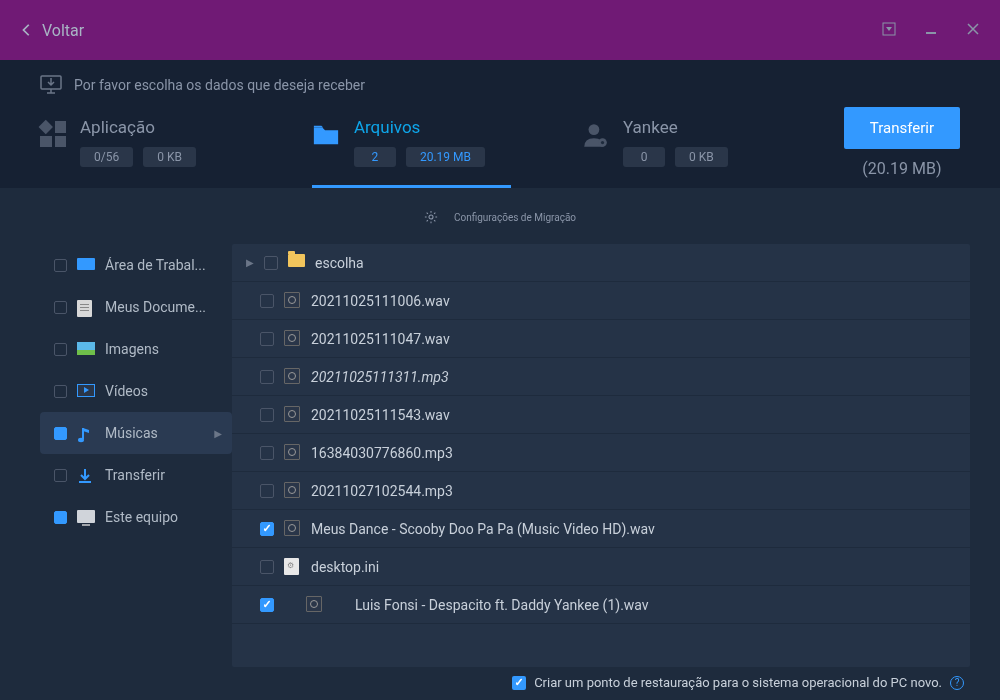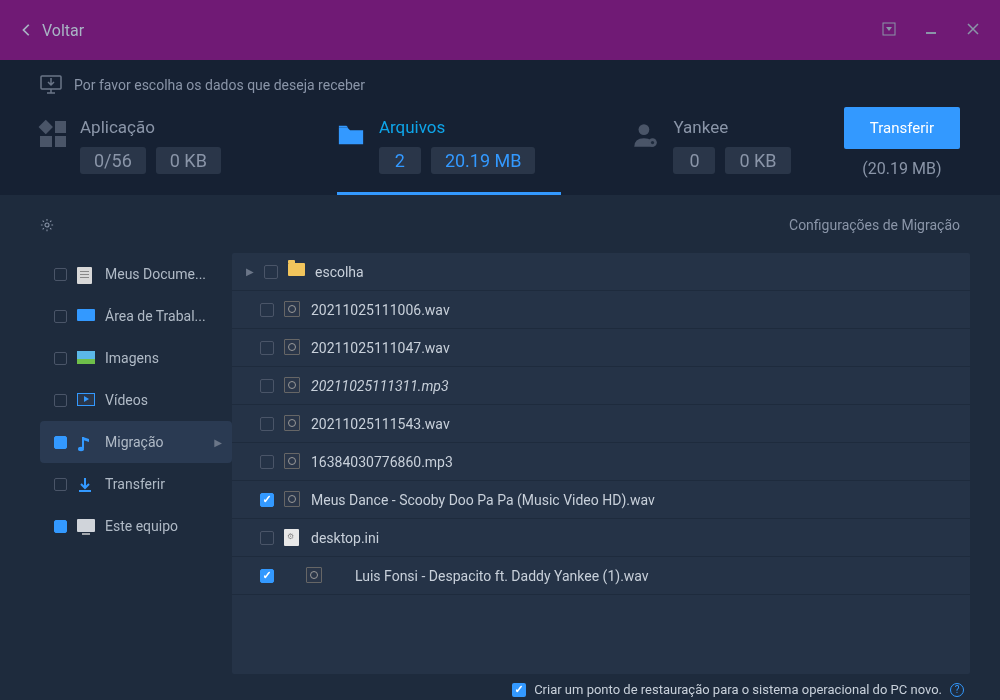--- a/index.html
+++ b/index.html
@@ -15,31 +15,31 @@
 .instruction .monitor-icon { width: 22px; height: 20px; }
 
 .tabs-row { display: flex; padding: 0 40px 0 40px; background: #162133; align-items: flex-start; position: relative; }
 .tab { display: flex; gap: 14px; padding: 0 26px 18px 0; align-items: flex-start; cursor: pointer; border-bottom: 3px solid transparent; }
 .tab-icon { width: 28px; height: 28px; margin-top: 4px; }
 .tab-info { display: flex; flex-direction: column; gap: 10px; }
 .tab-label { font-size: 17px; color: #8a95a8; }
 .tab.active .tab-label { color: #0ea5e9; }
 .tab.active { border-bottom: 3px solid #3399ff; }
 .tab-badges { display: flex; gap: 10px; }
-.badge { background: #2a3649; color: #8a95a8; padding: 3px 14px; border-radius: 3px; font-size: 18px; min-width: 42px; text-align: center;}
+.badge { background: #2a3649; color: #8a95a8; padding: 3px 14px; border-radius: 3px; font-size: 12px; min-width: 42px; text-align: center;}
 .tab.active .badge { color: #3399ff; }
 .tab-spacer-1 { width: 90px; }
 .tab-spacer-2 { width: 70px; }
 
 .transfer-area { position: absolute; right: 40px; top: -10px; text-align: center; }
 .transfer-btn { background: #3399ff; color: #fff; border: none; padding: 12px 26px; font-size: 15px; border-radius: 2px; cursor: pointer; margin-bottom: 10px; text-align: center; }
 .transfer-size { font-size: 16px; color: #8a95a8; }
 
 .content { background: #1e2b3d; height: calc(700px - 60px - 60px - 70px); display: flex; flex-direction: column; }
-.settings-row { display: flex; justify-content: space-between; align-items: center; padding: 22px 40px 20px; color: #8a95a8; font-size: 14px; gap: 16px; }
+.settings-row { display: flex; justify-content: center; align-items: center; padding: 22px 40px 20px; color: #8a95a8; font-size: 10px; gap: 16px; }
 .settings-row svg { width: 14px; height: 14px; }
 
 .browser { flex: 1; display: flex; padding: 0 30px 0 40px; min-height: 0; }
 .sidebar { width: 192px; display: flex; flex-direction: column; }
 .side-item { display: flex; align-items: center; gap: 10px; padding: 13px 10px 13px 14px; cursor: pointer; font-size: 14px; color: #b0bac6; position: relative; }
 .side-item.selected { background: #2a3a52; border-radius: 4px; }
 .side-item .chk { width: 13px; height: 13px; border: 1px solid #4a5568; border-radius: 2px; flex-shrink: 0; background: #1e2b3d; display:flex; align-items:center; justify-content:center;}
 .side-item .chk.filled { background: #3399ff; border-color: #3399ff; }
 .side-item .chk.inner { width: 7px; height: 7px; background: #3399ff; border: none; margin: 0;}
 .side-item .folder-icon { width: 18px; height: 14px; flex-shrink: 0; }
@@ -184,30 +184,30 @@
         <path d="M8 1 L8 3 M8 13 L8 15 M1 8 L3 8 M13 8 L15 8 M3 3 L4.5 4.5 M11.5 11.5 L13 13 M13 3 L11.5 4.5 M4.5 11.5 L3 13"></path>
       </svg>
     <span>Configurações de Migração</span>
   </div>
 
   <div class="browser">
     <div class="sidebar" id="sidebar">
         <div class="side-item">
           <span class="chk"></span>
           <span class="folder-icon">
+            <div class="i-desk"></div>
+          </span>
+          <span class="lbl">Área de Trabal...</span>
+        </div>
+        <div class="side-item">
+          <span class="chk"></span>
+          <span class="folder-icon">
             <div class="i-docs"></div>
           </span>
           <span class="lbl">Meus Docume...</span>
-        </div>
-        <div class="side-item">
-          <span class="chk"></span>
-          <span class="folder-icon">
-            <div class="i-desk"></div>
-          </span>
-          <span class="lbl">Área de Trabal...</span>
         </div>
         <div class="side-item">
           <span class="chk"></span>
           <span class="folder-icon">
             <div class="i-img"></div>
           </span>
           <span class="lbl">Imagens</span>
         </div>
         <div class="side-item">
           <span class="chk"></span>
@@ -220,21 +220,21 @@
           <span class="chk filled">
             <span class="chk inner"></span>
           </span>
           <span class="folder-icon">
             <div class="i-music"><svg viewBox="0 0 16 18">
                 <path d="M6 2 L6 13" stroke="#3399ff" stroke-width="2" fill="none"></path>
                 <ellipse cx="4" cy="14" rx="3" ry="2.2" fill="#3399ff"></ellipse>
                 <path d="M6 2 L12 4 L12 7 L6 5" fill="#3399ff"></path>
               </svg></div>
           </span>
-          <span class="lbl">Migração</span>
+          <span class="lbl">Músicas</span>
           <span class="arrow">▶</span>
         </div>
         <div class="side-item">
           <span class="chk"></span>
           <span class="folder-icon">
             <div class="i-dl"><svg viewBox="0 0 16 16">
                 <path d="M8 1 L8 10 M4 7 L8 11 L12 7" stroke="#3399ff" stroke-width="2" fill="none"></path>
                 <line x1="2" y1="14" x2="14" y2="14" stroke="#3399ff" stroke-width="2"></line>
               </svg></div>
           </span>
@@ -288,20 +288,27 @@
           <span>20211025111543.wav</span>
         </div>
         <div class="file-row" style="padding-left: 28px;">
           <span class="chk"></span>
           <span class="file-icon">
             <div class="i-audio"></div>
           </span>
           <span>16384030776860.mp3</span>
         </div>
         <div class="file-row" style="padding-left: 28px;">
+          <span class="chk"></span>
+          <span class="file-icon">
+            <div class="i-audio"></div>
+          </span>
+          <span>20211027102544.mp3</span>
+        </div>
+        <div class="file-row" style="padding-left: 28px;">
           <span class="chk checked"></span>
           <span class="file-icon">
             <div class="i-audio"></div>
           </span>
           <span>Meus Dance - Scooby Doo Pa Pa (Music Video HD).wav</span>
         </div>
         <div class="file-row" style="padding-left: 28px;">
           <span class="chk"></span>
           <span class="file-icon">
             <div class="i-ini"></div>

